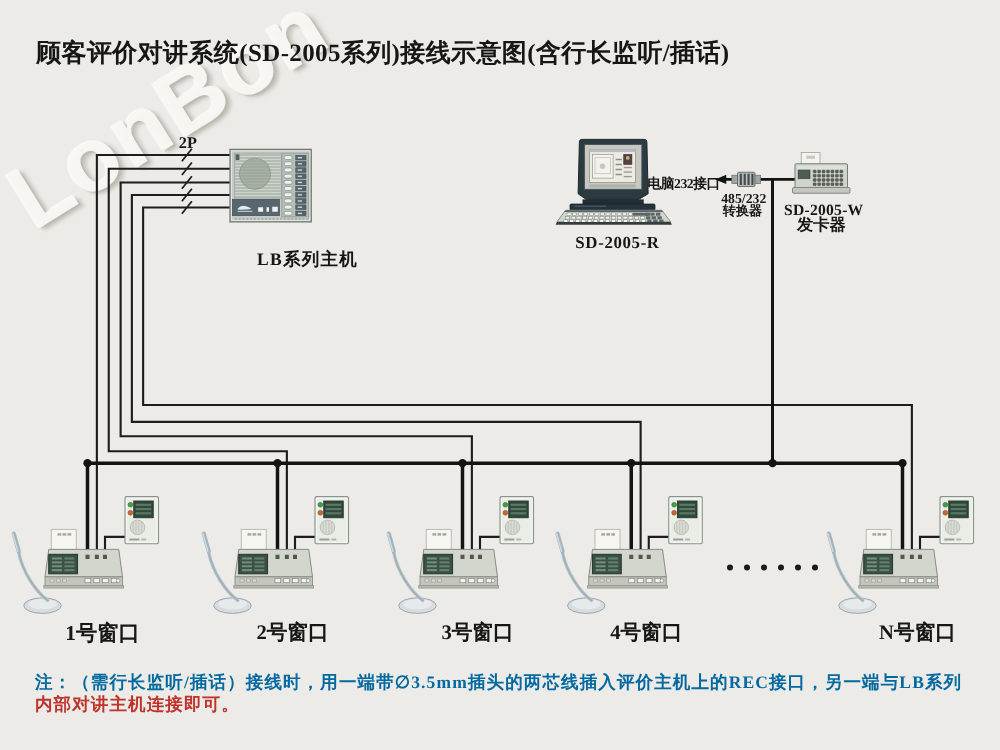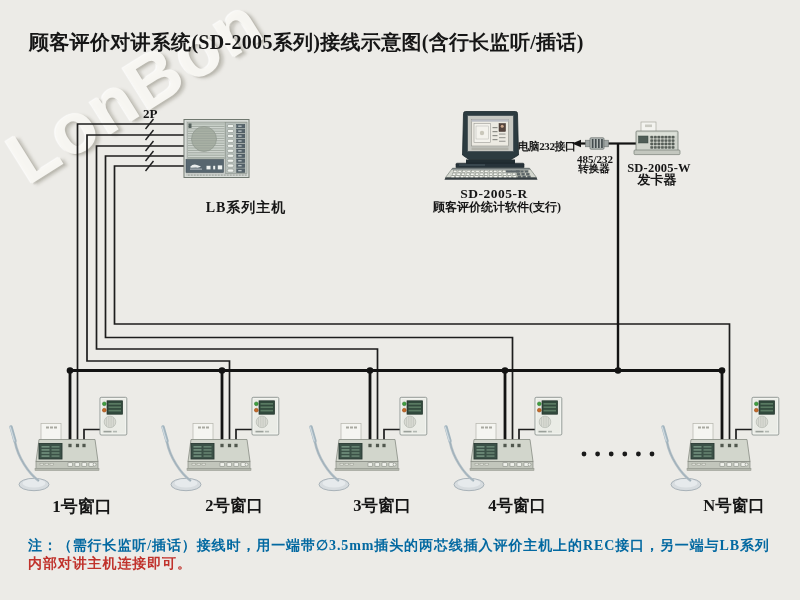--- a/index.html
+++ b/index.html
@@ -566,21 +566,20 @@
           <rect x="755.5" y="430.8" width="8" height="1.6" fill="#9aa09a"></rect>
           <rect x="765" y="430.8" width="4" height="1.6" fill="#b2b8b2"></rect>
         </g>
       </g>
     </svg>
 
   <div class="lbl" id="t-title" style="left: 29px; top: 29px; font-size: 20px; letter-spacing: 0.3px;">顾客评价对讲系统(SD-2005系列)接线示意图(含行长监听/插话)</div>
   <div class="lbl" id="t-2p" style="left: 143px; top: 106px; font-size: 13px;">2P</div>
   <div class="lbl center" id="t-host" style="left: 216px; top: 199px; font-size: 14px; letter-spacing: 1px; margin-left: 30px;">LB系列主机</div>
   <div class="lbl center" id="t-pcm" style="left: 494px; top: 185.5px; font-size: 13.5px; letter-spacing: 0.5px;">SD-2005-R</div>
-  <div class="lbl center" id="t-pcc" style="left: 497px; top: 198.5px; font-size: 12px;">顾客评价统计软件(支行)</div>
   <div class="lbl" id="t-port" style="left: 518px; top: 138.5px; font-size: 11px; letter-spacing: -0.4px;">电脑232接口</div>
   <div class="lbl center" id="t-cv1" style="left: 595px; top: 152.5px; font-size: 11px; text-align: right;">485/232</div>
   <div class="lbl center" id="t-cv2" style="left: 594px; top: 161.5px; font-size: 10.5px;">转换器</div>
   <div class="lbl center" id="t-ci1" style="left: 659px; top: 160.5px; font-size: 12.5px; letter-spacing: 0.2px;">SD-2005-W</div>
   <div class="lbl center" id="t-ci2" style="left: 657px; top: 170.5px; font-size: 13px;">发卡器</div>
   <div id="station-labels">
       <div class="lbl center" style="left: 82px; top: 495px; font-size: 17px;">1号窗口</div>
       <div class="lbl center" style="left: 234px; top: 495px; font-size: 16.5px;">2号窗口</div>
       <div class="lbl center" style="left: 382px; top: 495px; font-size: 16.5px;">3号窗口</div>
       <div class="lbl center" style="left: 517px; top: 495px; font-size: 16.5px;">4号窗口</div>

